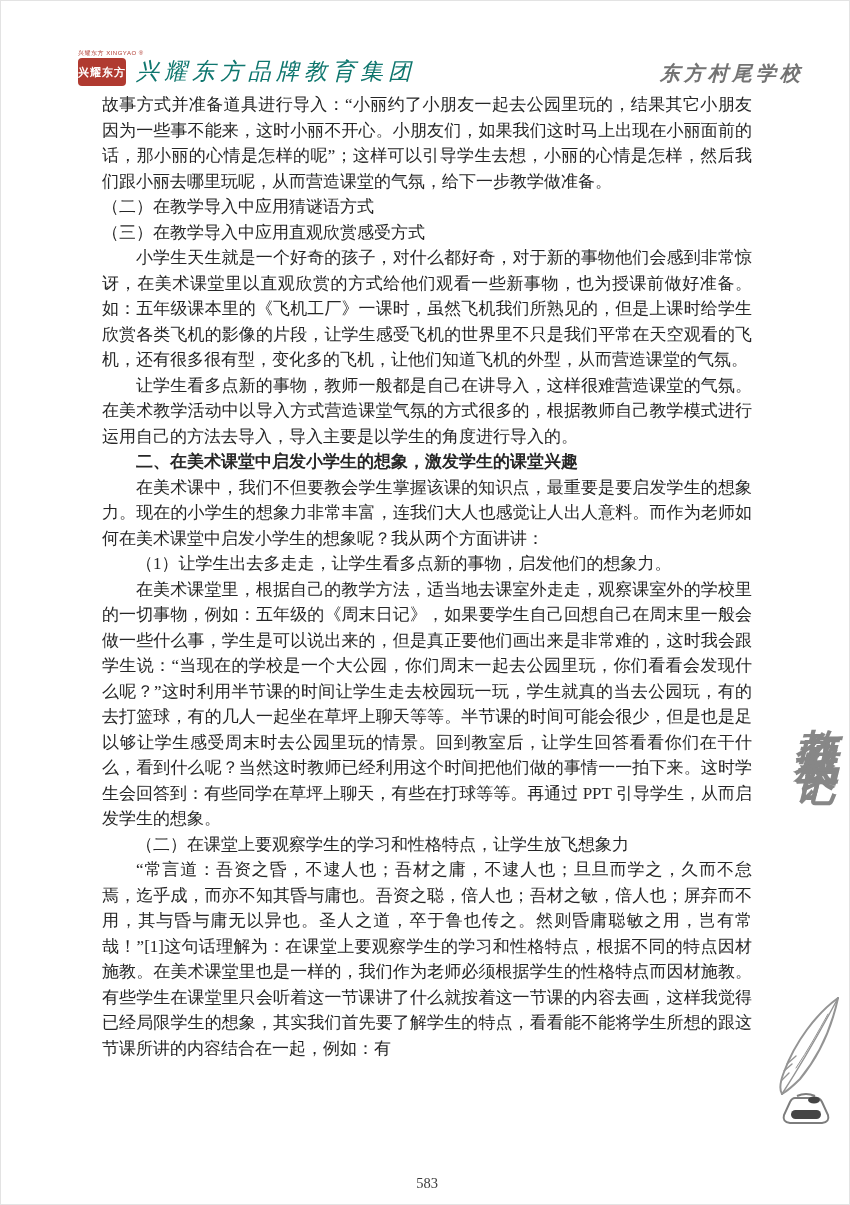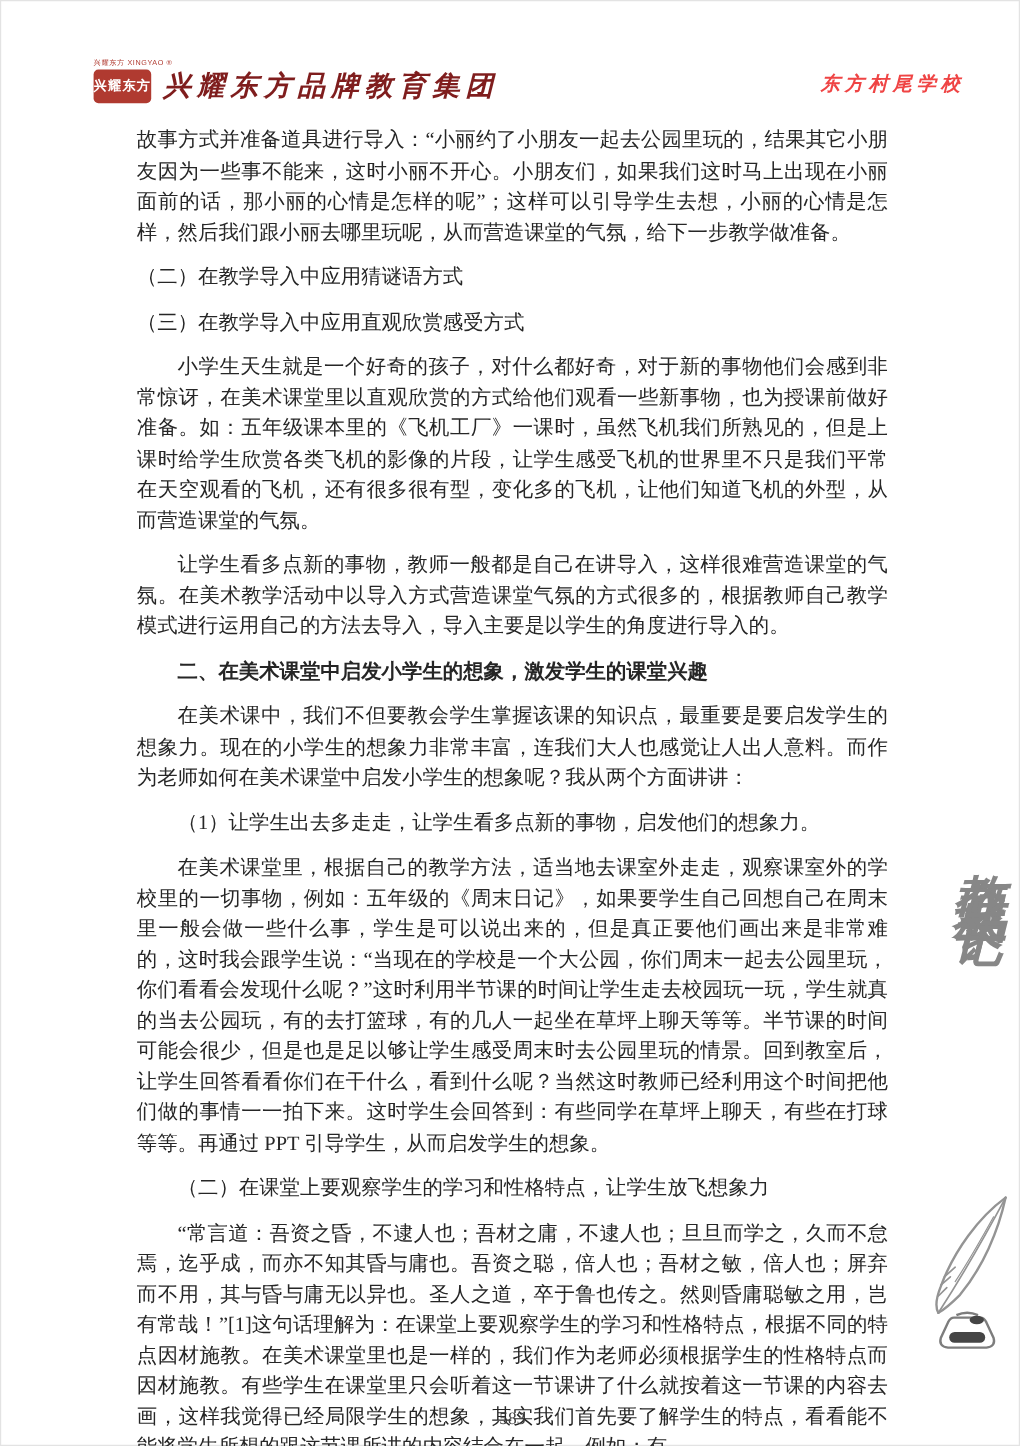--- a/index.html
+++ b/index.html
@@ -27,38 +27,38 @@
     font-family:"Liberation Sans",sans-serif;
   }
   .logo-seal{
     margin-top:1px;width:48px;height:28px;
     background:#b03a30;border-radius:4px;
     color:#ffffff;font-weight:bold;font-size:11px;line-height:28px;
     text-align:right;letter-spacing:1px;
   }
   .org-name{
     position:absolute;left:136px;top:56px;
-    font-size:23px;font-weight:bold;color:#7f1d1d;
+    font-size:23px;font-weight:normal;color:#0f766e;
     letter-spacing:5px;font-style:italic;
     white-space:nowrap;
   }
   .school-name{
     position:absolute;right:46px;top:60px;
-    font-size:16px;font-weight:bold;color:#ef4444;
+    font-size:20px;font-weight:bold;color:#737373;
     letter-spacing:4px;font-style:italic;
     white-space:nowrap;
   }
 
   
   .doc-body{
     position:absolute;left:102px;top:92px;width:650px;
     font-size:17px;line-height:25.5px;color:#262626;
     text-align:justify;
   }
-  .para{margin:12px;text-indent:2em;}
+  .para{margin:0;text-indent:2em;}
   .para.flush{text-indent:0;}
   .para.bold{font-weight:bold;}
 
   
   .vertical-motto{
     position:absolute;top:695px;right:14px;
     writing-mode:vertical-rl;text-orientation:upright;
     font-size:42px;line-height:1;
     letter-spacing:7px;
     color:#878787;

